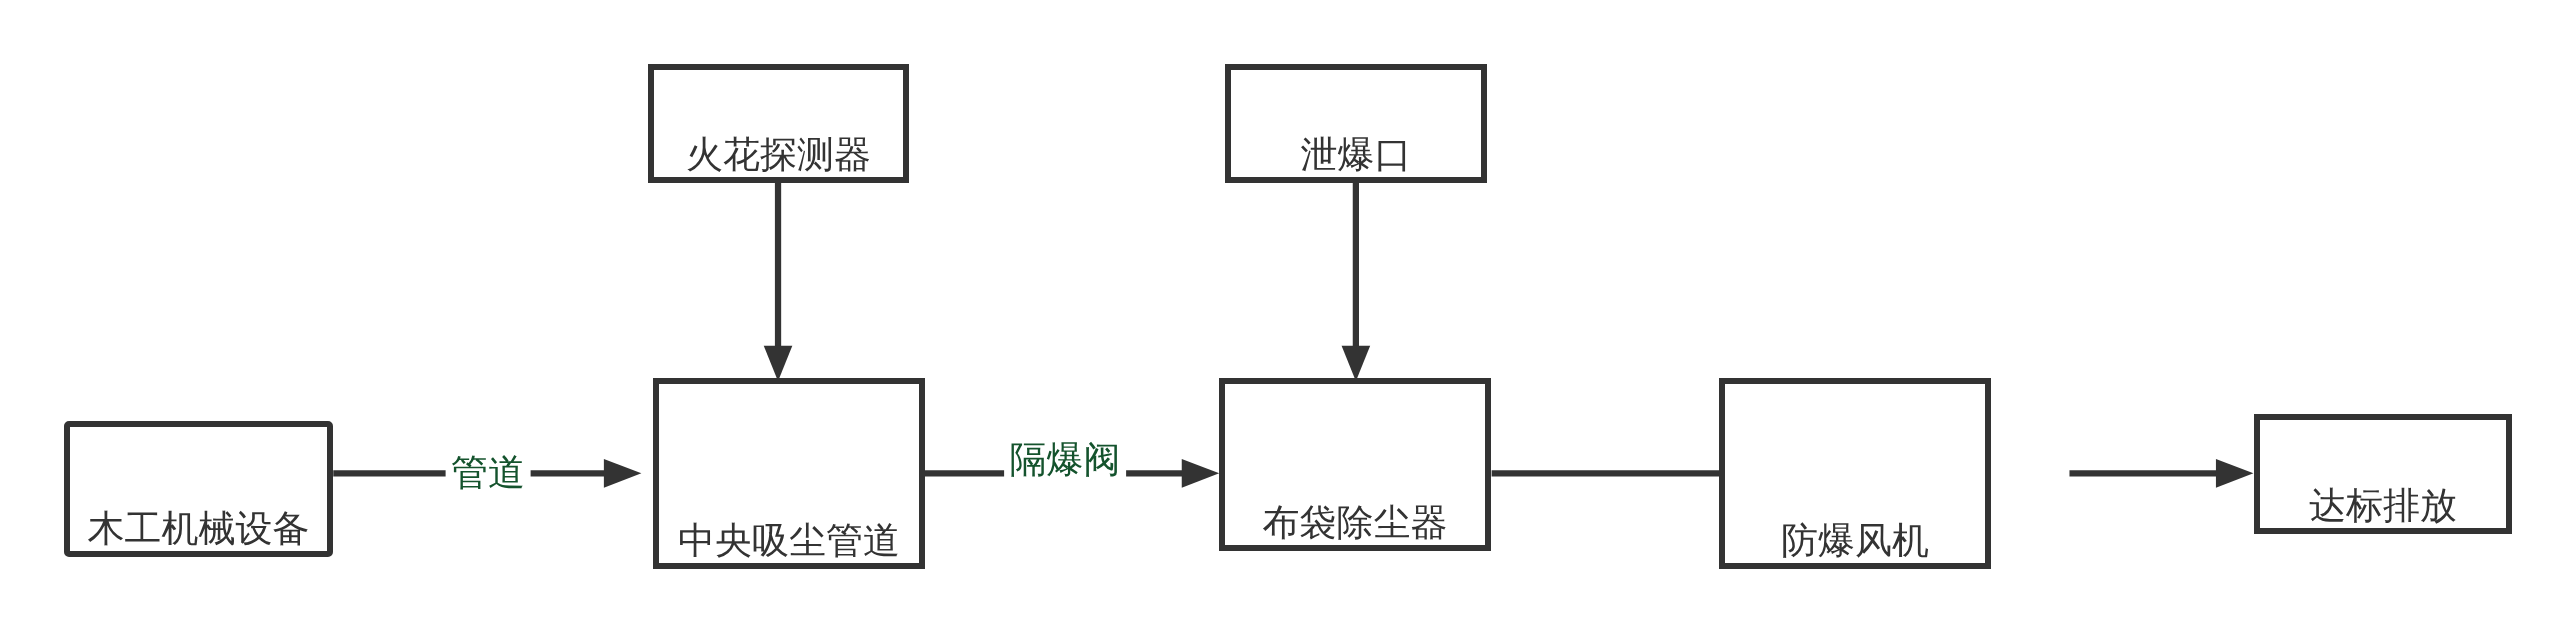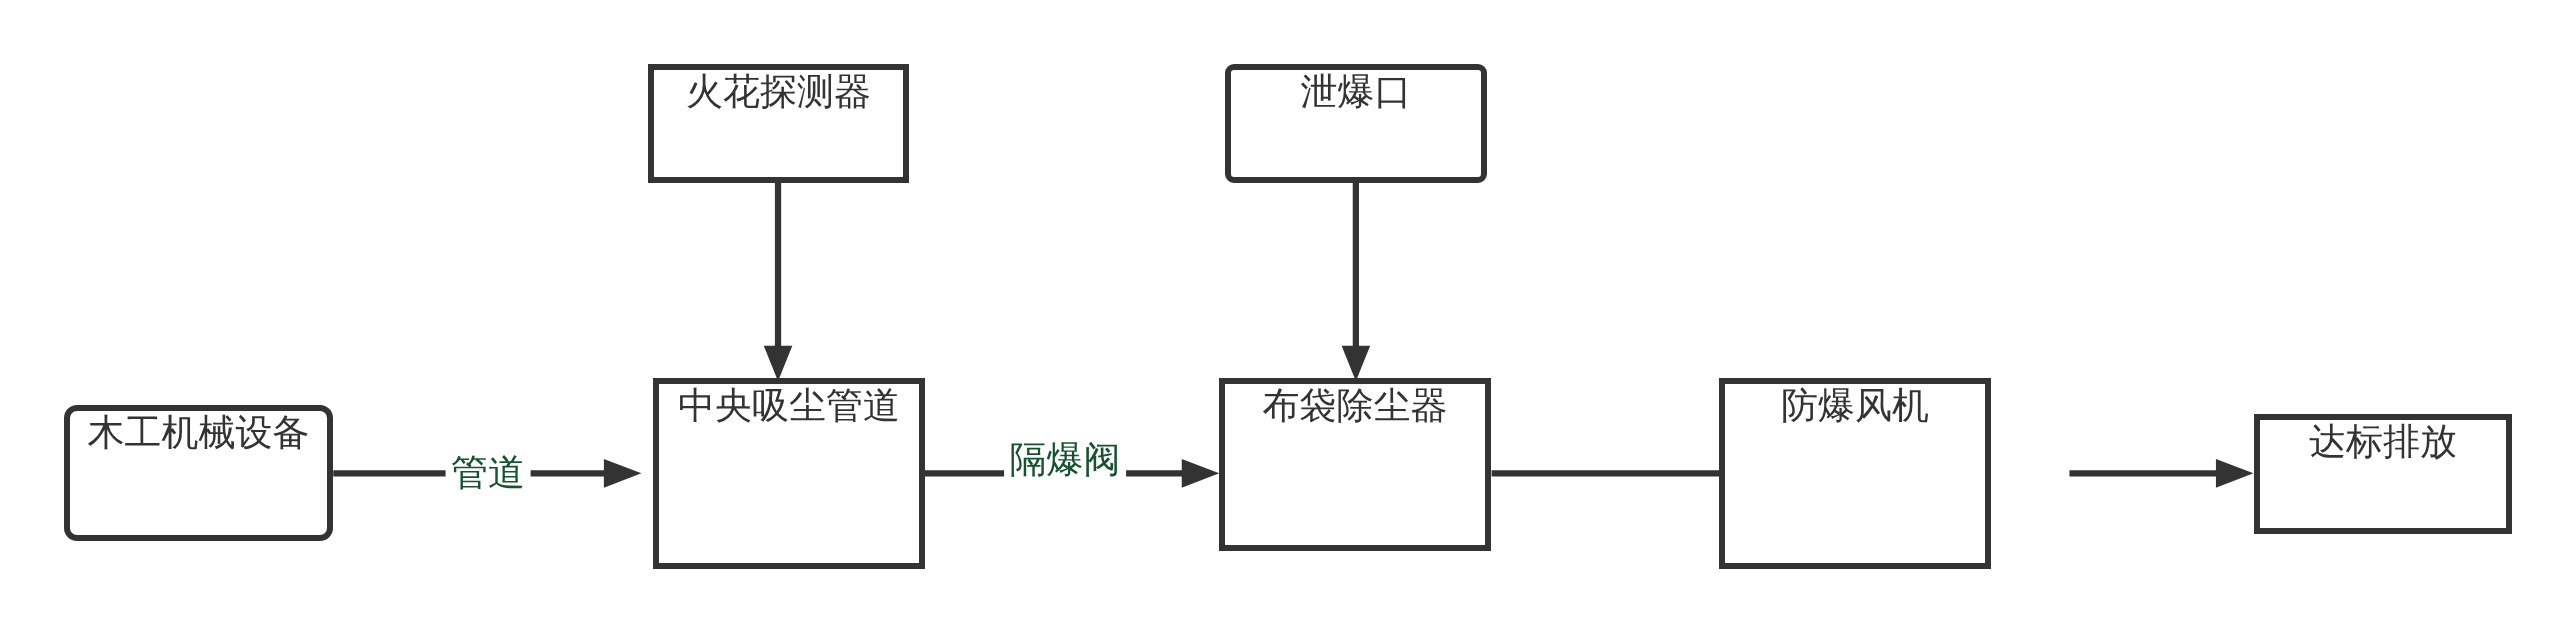--- a/index.html
+++ b/index.html
@@ -16,27 +16,27 @@
     left: 0; top: 0;
     width: 2576px; height: 635px;
   }
   .node {
     position: absolute;
     box-sizing: border-box;
     border: 6.3px solid #333333;
     background: #ffffff;
     color: #333333;
     display: flex;
-    align-items: flex-start;
+    align-items: flex-end;
     justify-content: center;
     font-size: 37px;
     line-height: 1.2;
     white-space: nowrap;
   }
-  .node.rounded { border-radius: 13px; }
+  .node.rounded { border-radius: 5px; margin-top: 16px; }
   .edge-label {
     position: absolute;
     transform: translate(-50%, -50%);
     background: #ffffff;
     color: #14532d;
     font-size: 37px;
     line-height: 1.1;
     padding: 0 5.4px;
     white-space: nowrap;
   }
@@ -80,21 +80,21 @@
   </svg>
 
   <div class="node rounded" style="left:64px; top:405px; width:269px; height:136px;">
     <span>木工机械设备</span>
   </div>
 
   <div class="node" style="left:648px; top:64px; width:261px; height:119px;">
     <span>火花探测器</span>
   </div>
 
-  <div class="node" style="left:1225px; top:64px; width:262px; height:119px;border-radius:9px;">
+  <div class="node" style="left:1225px; top:64px; width:262px; height:119px;">
     <span>泄爆口</span>
   </div>
 
   <div class="node" style="left:641px; top:378px; width:272px; height:191px;margin-left:12px;">
     <span>中央吸尘管道</span>
   </div>
 
   <div class="node" style="left:1219px; top:378px; width:272px; height:173px;">
     <span>布袋除尘器</span>
   </div>

